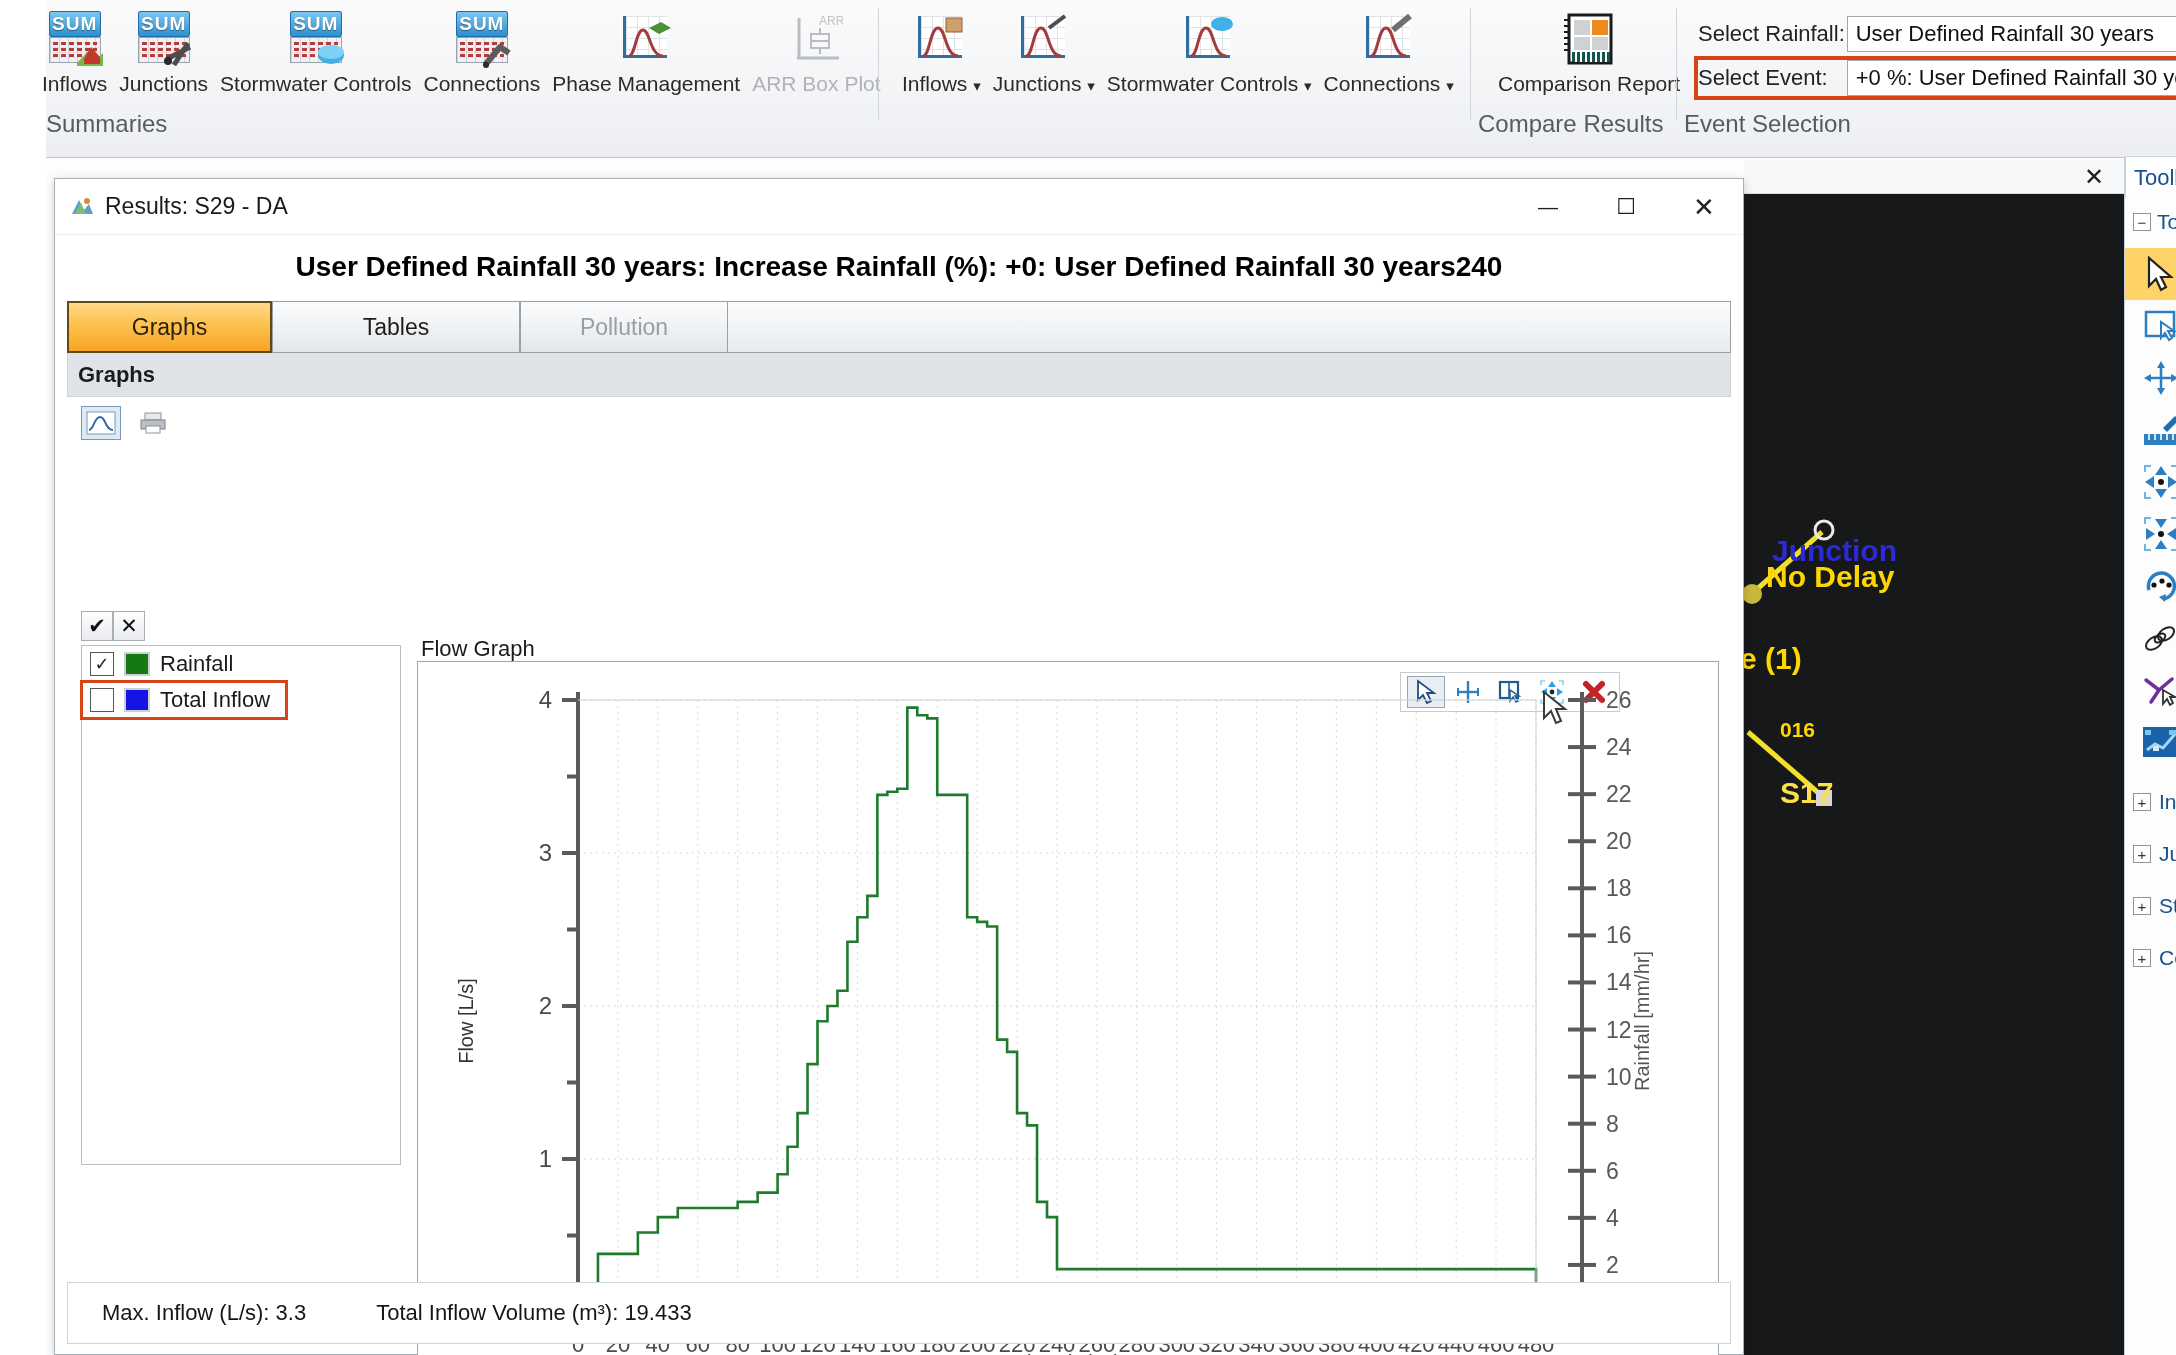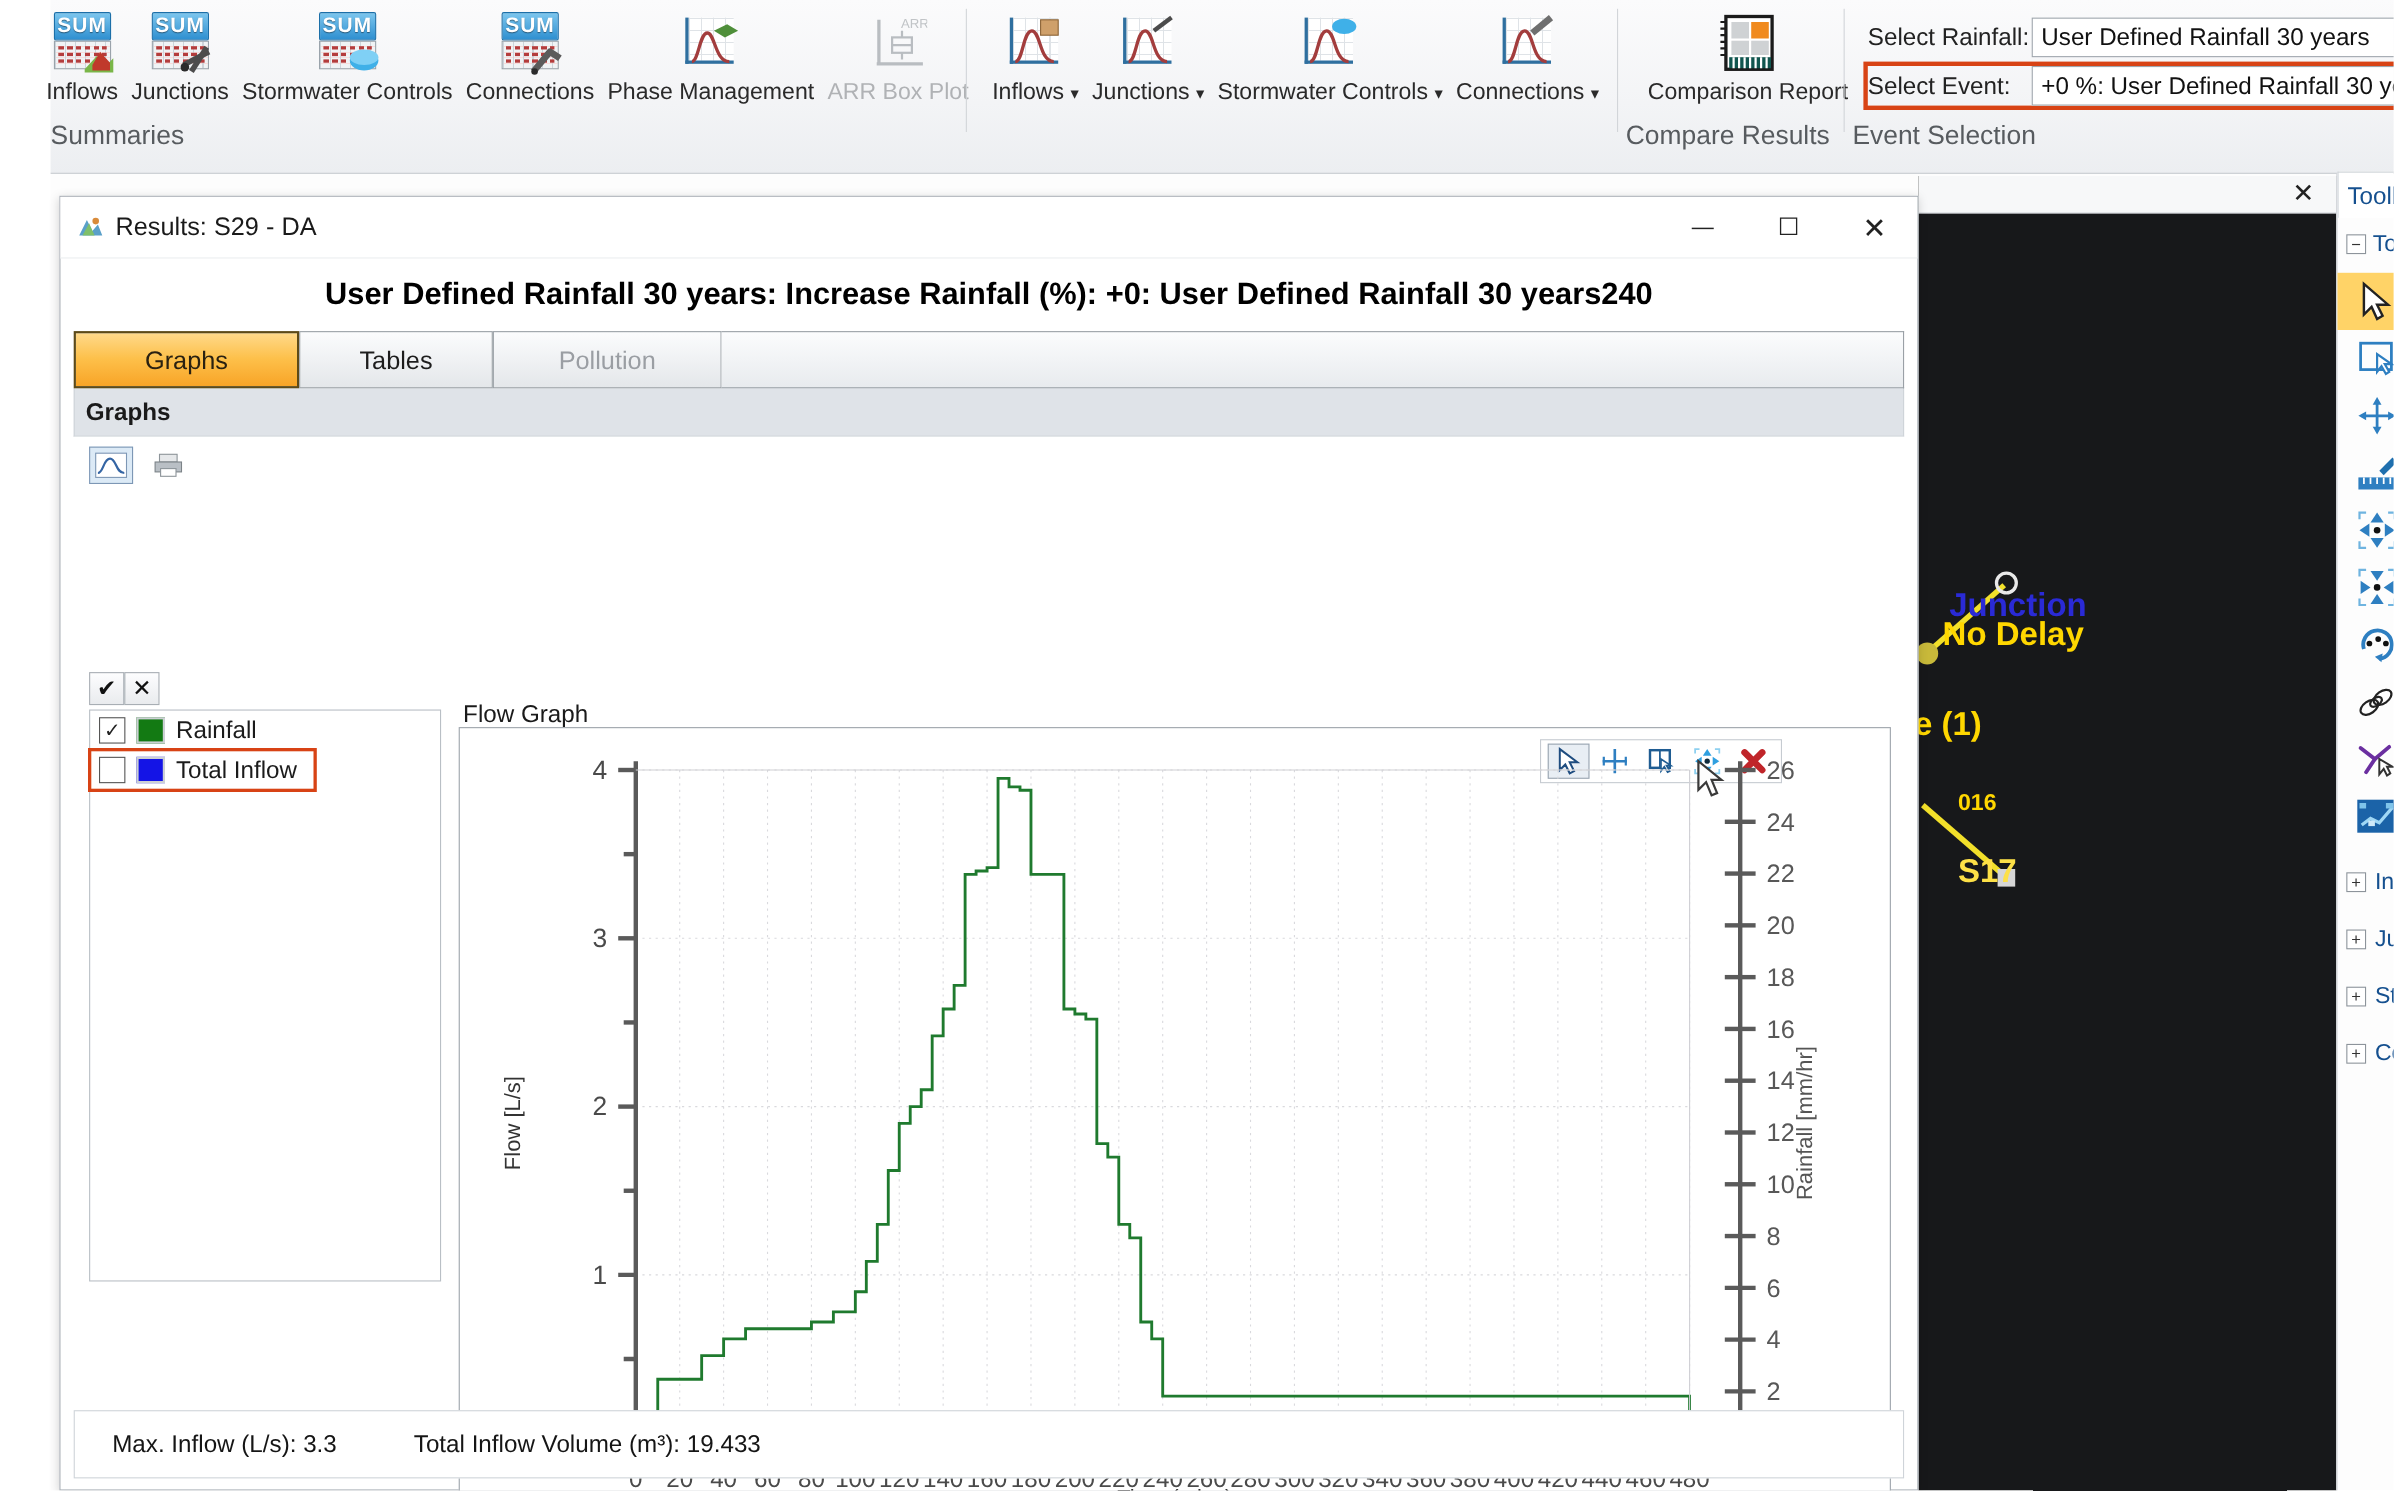--- a/index.html
+++ b/index.html
@@ -664,21 +664,21 @@
         <div>✕</div>
       </div>
     </div>
 
     <div class="win-head">User Defined Rainfall 30 years: Increase Rainfall (%): +0: User Defined Rainfall 30 years240</div>
 
     <div class="tabs">
       <div class="tab active" style="width:205px;">
         <span>Graphs</span>
       </div>
-      <div class="tab" style="width:176px;">
+      <div class="tab" style="width:248px;">
         <span>Tables</span>
       </div>
       <div class="tab muted" style="width:208px;">
         <span>Pollution</span>
       </div>
       <div style="flex:1; height:52px; border:1px solid #9aa0a6; border-left:none; background:linear-gradient(to bottom,#fbfcfd,#e8ebee);"></div>
     </div>
 
     <div class="section-bar">
       <span>Graphs</span>

